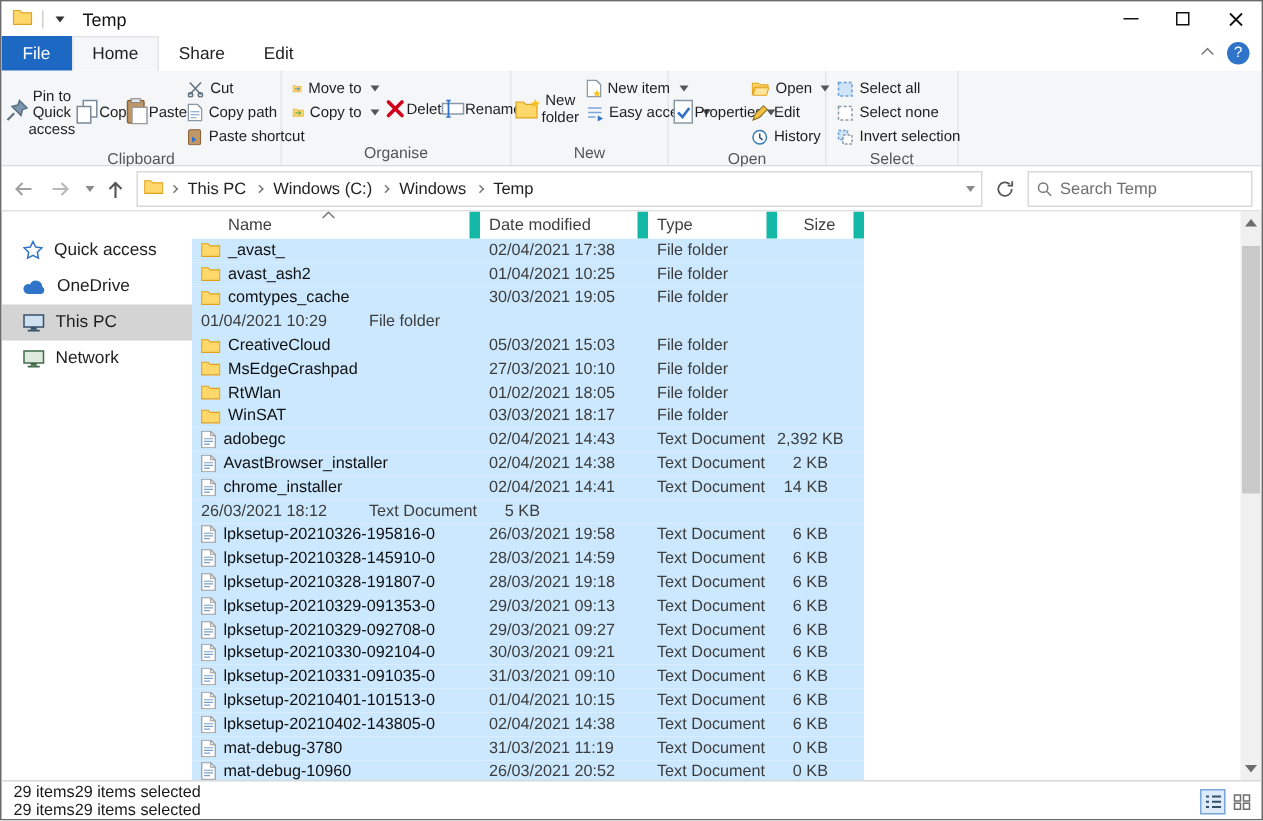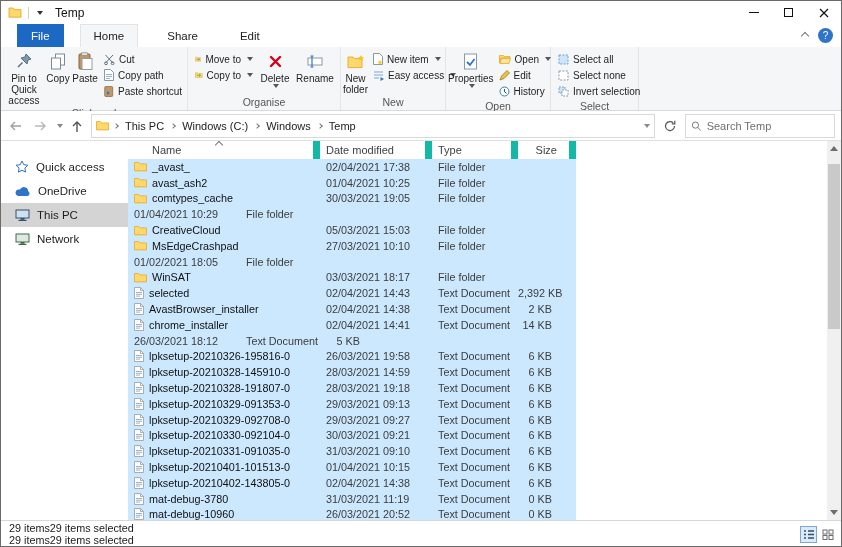--- a/index.html
+++ b/index.html
@@ -12,32 +12,32 @@
   .qat { display:flex; align-items:center; gap:6px; }
   .qat .divider { width:1px; height:12px; background:#cfcfcf; }
   .title { font-size:12px; margin-left:12px; color:#111; }
   .win-controls { margin-left:auto; display:flex; height:100%; }
   .win-btn { width:35px; height:100%; display:flex; align-items:center; justify-content:center; }
   .glyph-min { width:10px; height:1px; background:#111; }
   .glyph-max { width:9px; height:9px; border:1px solid #111; }
 
   
   .tabsrow { height:23px; flex:0 0 auto; display:flex; align-items:stretch; background:#fff; position:relative; }
-  .tab { padding:0 13px; display:flex; align-items:center; font-size:11.5px; color:#222;margin-left:16px; }
+  .tab { padding:0 13px; display:flex; align-items:center; font-size:11.5px; color:#222; }
   .tab-file { background:#1d68c3; color:#fff; padding:0 14px; }
   .tab-active { background:#f5f6f7; border:1px solid #e3e4e5; border-bottom:none; }
   .tabsrow-right { margin-left:auto; display:flex; align-items:center; gap:10px; padding-right:8px; }
   .help-badge { width:15px; height:15px; border-radius:50%; background:#2f74c9; color:#fff; font-size:10px; display:flex; align-items:center; justify-content:center; }
 
   
   .ribbon { height:64px; flex:0 0 auto; background:#f5f6f7; border-bottom:1px solid #d9dadb; display:flex; }
   .rgroup { border-right:1px solid #e4e5e6; display:flex; flex-direction:column; flex:0 0 auto; }
   .rg-body { flex:1; display:flex; padding:2px 2px 0 2px; }
   .rg-label { height:15px; line-height:14px; text-align:center; font-size:10.5px; color:#555; }
-  .bigbtn { display:flex; flex-direction:column; align-items:center; padding-top:2px; font-size:10px; color:#1e1e1e; text-align:center; line-height:11px; }
+  .bigbtn { display:flex; flex-direction:row; align-items:center; padding-top:2px; font-size:10px; color:#1e1e1e; text-align:center; line-height:11px; }
   .bigbtn .icon { height:20px; display:flex; align-items:center; justify-content:center; margin-bottom:2px; }
   .smallcol { display:flex; flex-direction:column; justify-content:flex-start; padding:2px 0 0 2px; }
   .smallbtn { display:flex; align-items:center; gap:4px; font-size:10px; color:#1e1e1e; height:16px; padding:0 3px; white-space:nowrap; }
   .caret { width:0; height:0; border-left:3px solid transparent; border-right:3px solid transparent; border-top:4px solid #555; display:inline-block; margin-left:2px; }
   .chev { display:inline-block; width:6px; height:6px; border:solid #777; }
   .chev-up { border-width:1px 0 0 1px; transform:rotate(45deg); }
   .chev-right { border-width:1px 1px 0 0; transform:rotate(45deg); width:4px; height:4px; border-color:#777; }
 
   
   .addressbar { height:30px; flex:0 0 auto; display:flex; align-items:center; padding:0 6px 0 2px; border-bottom:1px solid #e0e0e0; gap:4px; background:#fff; }
@@ -502,20 +502,29 @@
                 </svg>
       </span>
 
       <span>MsEdgeCrashpad</span>
     </div>
     <div class="cell c-date">27/03/2021 10:10</div>
     <div class="cell c-type">File folder</div>
     <div class="cell c-size"></div>
   </div>
           <div class="frow sel">
+    <div class="cell c-name">
+      <span class="ficon">
+        <svg width="13" height="11" viewBox="0 0 13 11">
+                  <path d="M0.5 1.5 h4.2 l1.3 1.4 H12.5 v7 H0.5 z" fill="#ffd86b" stroke="#e3a21a" stroke-width="0.7"></path>
+                </svg>
+      </span>
+
+      <span>RtWlan</span>
+    </div>
     <div class="cell c-date">01/02/2021 18:05</div>
     <div class="cell c-type">File folder</div>
     <div class="cell c-size"></div>
   </div>
           <div class="frow sel">
     <div class="cell c-name">
       <span class="ficon">
         <svg width="13" height="11" viewBox="0 0 13 11">
                   <path d="M0.5 1.5 h4.2 l1.3 1.4 H12.5 v7 H0.5 z" fill="#ffd86b" stroke="#e3a21a" stroke-width="0.7"></path>
                 </svg>
@@ -530,21 +539,21 @@
           <div class="frow sel">
     <div class="cell c-name">
 
       <span class="ficon">
         <svg width="10" height="12" viewBox="0 0 10 12">
                   <path d="M0.5 0.5 h6 l3 3 v8 h-9 z" fill="#fff" stroke="#9a9a9a" stroke-width="0.8"></path>
                   <path d="M6.5 0.5 v3 h3" fill="none" stroke="#9a9a9a" stroke-width="0.8"></path>
                   <path d="M2 5.5 h6 M2 7.3 h6 M2 9.1 h4" stroke="#7aa0c8" stroke-width="0.8"></path>
                 </svg>
       </span>
-      <span>selected</span>
+      <span>adobegc</span>
     </div>
     <div class="cell c-date">02/04/2021 14:43</div>
     <div class="cell c-type">Text Document</div>
     <div class="cell c-size">2,392 KB</div>
   </div>
           <div class="frow sel">
     <div class="cell c-name">
 
       <span class="ficon">
         <svg width="10" height="12" viewBox="0 0 10 12">

